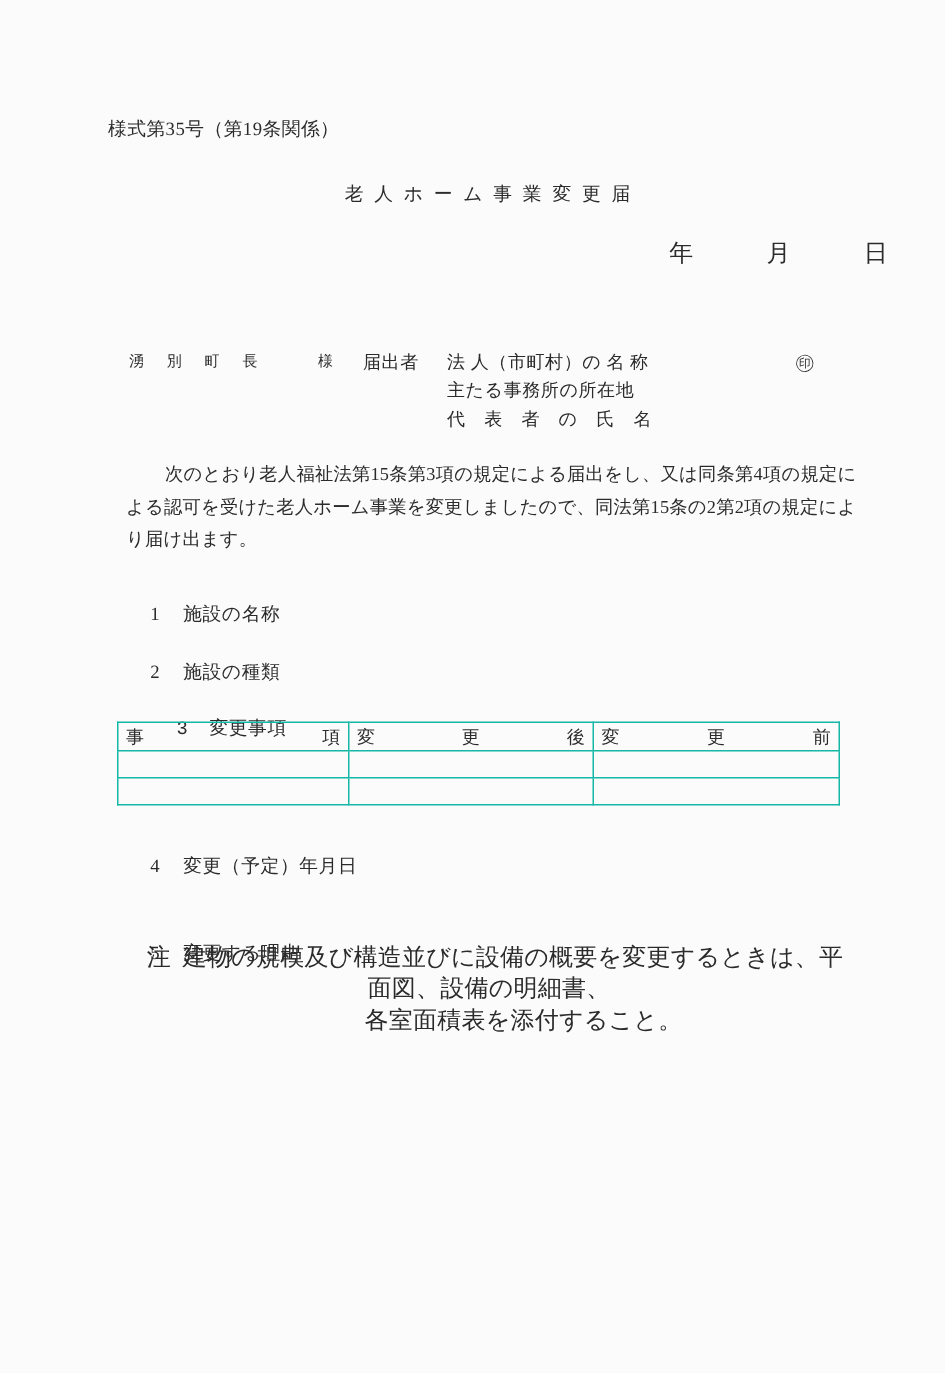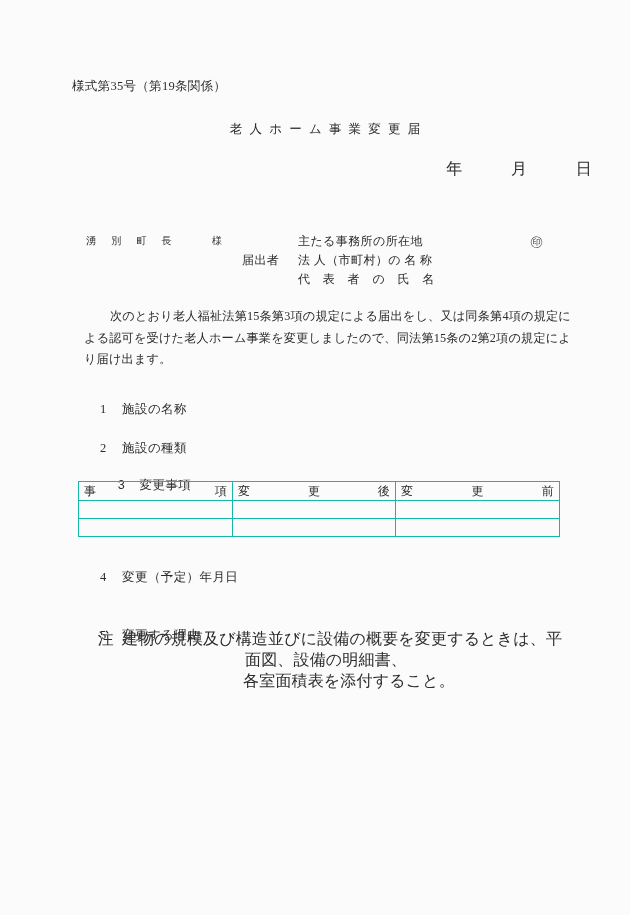--- a/index.html
+++ b/index.html
@@ -192,26 +192,26 @@
   <div class="form-number">様式第35号（第19条関係）</div>
 
   <div class="doc-title">老人ホーム事業変更届</div>
 
   <div class="date-line">年　　　月　　　日</div>
 
   <div class="addressee">湧　別　町　長　　　様</div>
 
   <div class="submitter">
     <div class="submitter-row">
+      <span class="submitter-tag">届出者</span>
+      <span class="submitter-field">法 人（市町村）の 名 称</span>
+    </div>
+    <div class="submitter-row">
       <span class="submitter-tag"></span>
       <span class="submitter-field">主たる事務所の所在地</span>
-    </div>
-    <div class="submitter-row">
-      <span class="submitter-tag">届出者</span>
-      <span class="submitter-field">法 人（市町村）の 名 称</span>
     </div>
     <div class="submitter-row">
       <span class="submitter-tag"></span>
       <span class="submitter-field">代　表　者　の　氏　名</span>
       <span class="seal-mark">㊞</span>
     </div>
   </div>
 
   <div class="body-text">次のとおり老人福祉法第15条第3項の規定による届出をし、又は同条第4項の規定による認可を受けた老人ホーム事業を変更しましたので、同法第15条の2第2項の規定により届け出ます。</div>
 

